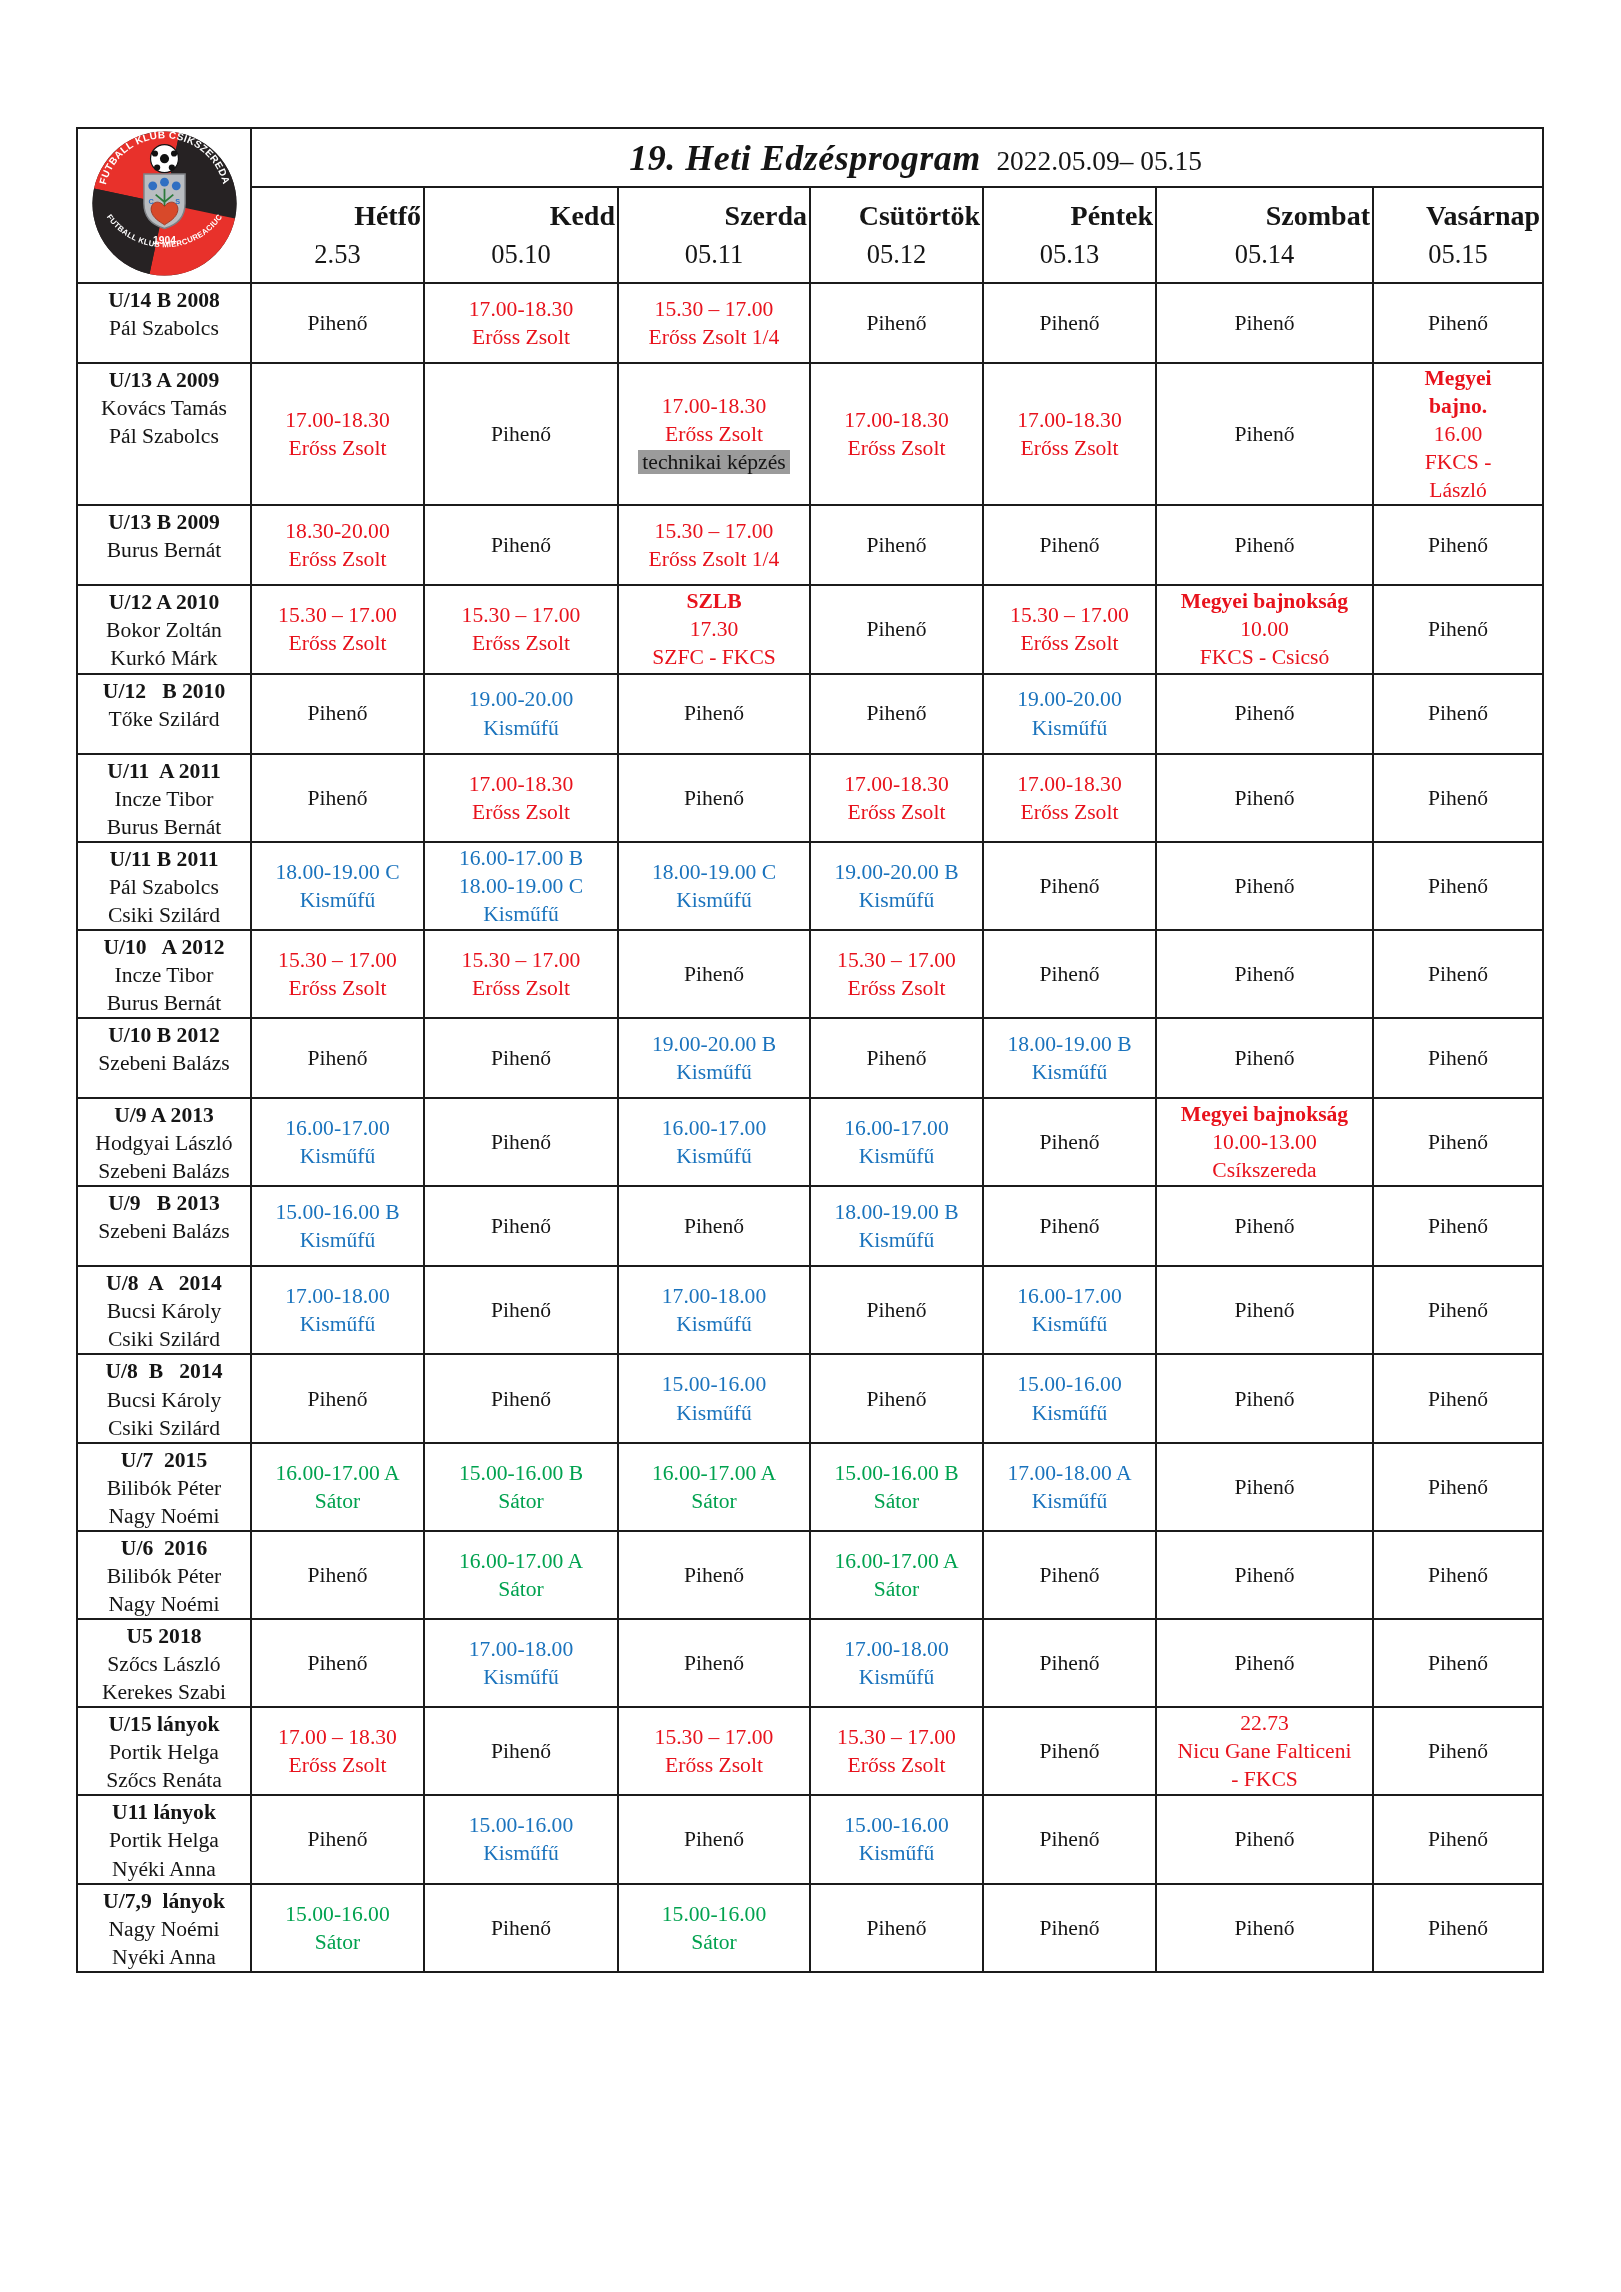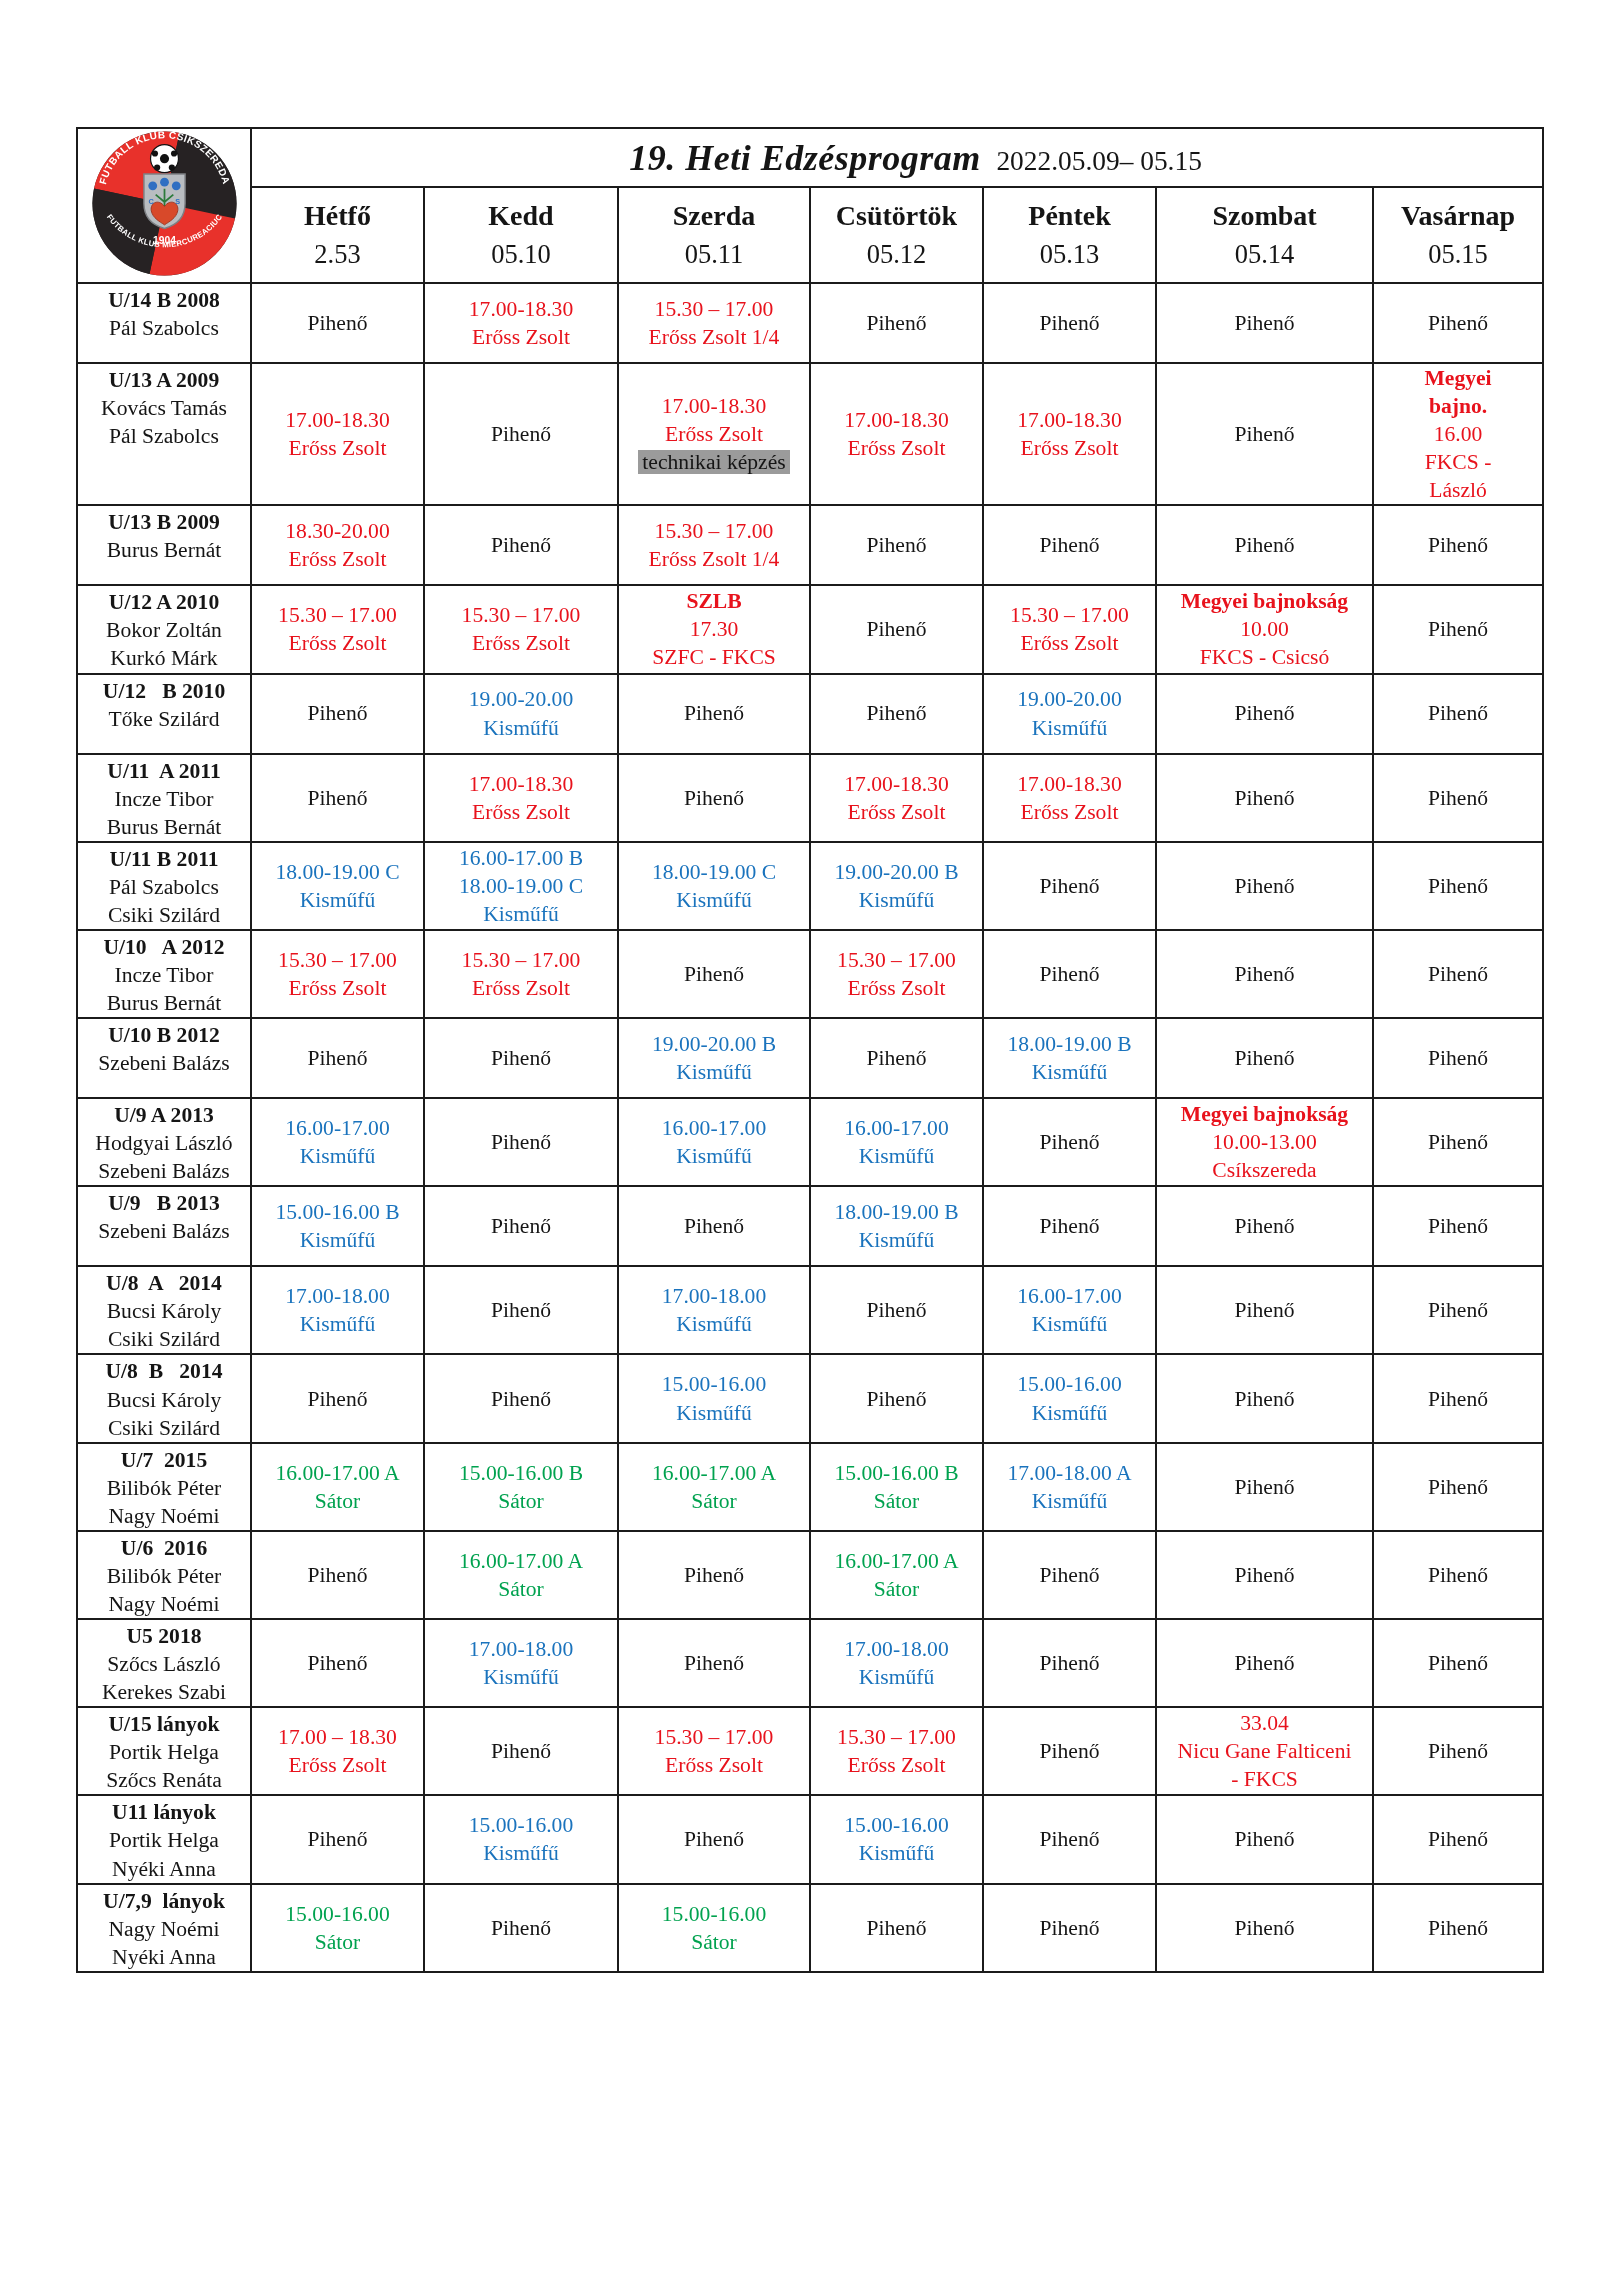--- a/index.html
+++ b/index.html
@@ -17,21 +17,21 @@
     border-collapse:collapse;table-layout:fixed;
     margin:127px 0 0 76px;width:1464px;
     border:2.9px solid #1b1b1b;
   }
   td,th{border:2px solid #1b1b1b;padding:0 2px;overflow:hidden;}
   .title-cell{height:59px;text-align:center;vertical-align:middle;padding-left:39px;}
   .doc-title{font-weight:bold;font-style:italic;font-size:36px;letter-spacing:0.5px;}
   .doc-date{font-size:27.4px;margin-left:15.7px;font-weight:normal;}
   tr.day-row{height:96px;}
   tr.day-row th{vertical-align:middle;text-align:center;}
-  .day-name{font-size:28px;font-weight:bold;line-height:1.15;}
+  .day-name{font-size:28px;font-weight:bold;line-height:1.15;text-align:right;}
   .day-date{font-size:26.5px;font-weight:normal;line-height:1.15;margin-top:6.9px;}
   .logo-cell{text-align:center;vertical-align:middle;}
   tbody tr{height:80px;}
   tbody tr.tall{height:141px;}
   .team-cell{vertical-align:top;text-align:center;padding-top:2px;}
   .team-title{font-weight:bold;font-size:21.6px;line-height:1.3;white-space:pre-wrap;}
   .coach-name{font-size:21.6px;line-height:1.3;white-space:pre-wrap;}
   .day-cell-body{text-align:center;vertical-align:middle;}
   .cl{font-size:21.6px;line-height:1.3;}
   .c-k{color:var(--c-k);} .c-r{color:var(--c-r);}
@@ -649,21 +649,21 @@
           <div class="cl"><span class="c-r" data-name="cell-line">Erőss Zsolt</span></div>
         </td>
         <td class="day-cell-body" data-name="schedule-cell">
           <div class="cl"><span class="c-r" data-name="cell-line">15.30 – 17.00</span></div>
           <div class="cl"><span class="c-r" data-name="cell-line">Erőss Zsolt</span></div>
         </td>
         <td class="day-cell-body" data-name="schedule-cell">
           <div class="cl"><span class="c-k" data-name="cell-line">Pihenő</span></div>
         </td>
         <td class="day-cell-body" data-name="schedule-cell">
-          <div class="cl"><span class="c-r" data-name="cell-line">33.04</span></div>
+          <div class="cl"><span class="c-r" data-name="cell-line">22.73</span></div>
           <div class="cl"><span class="c-r" data-name="cell-line">Nicu Gane Falticeni</span></div>
           <div class="cl"><span class="c-r" data-name="cell-line">- FKCS</span></div>
         </td>
         <td class="day-cell-body" data-name="schedule-cell">
           <div class="cl"><span class="c-k" data-name="cell-line">Pihenő</span></div>
         </td>
       </tr>
       <tr data-name="schedule-row">
         <td class="team-cell" data-name="team-cell">
           <div class="team-title" data-name="team-name">U11 lányok</div>

